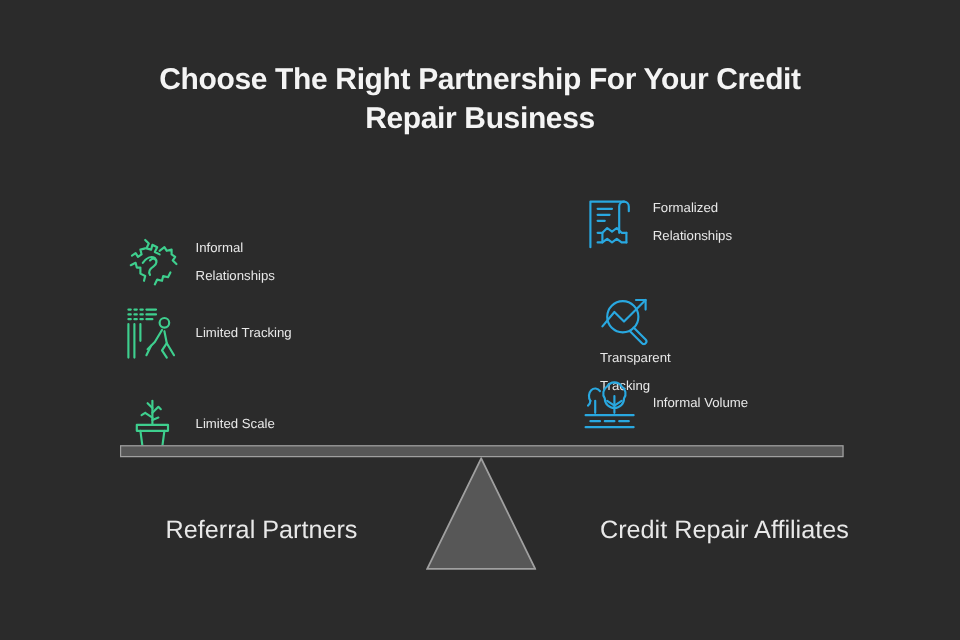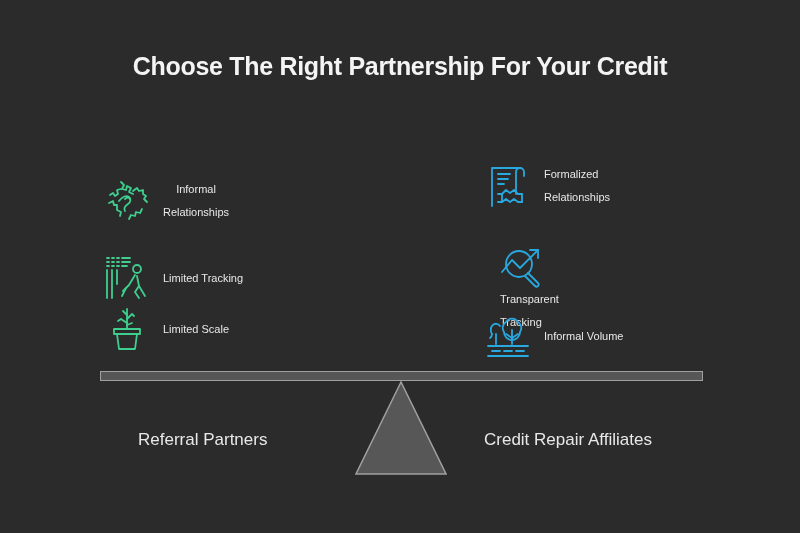--- a/index.html
+++ b/index.html
@@ -6,30 +6,31 @@
   body { width:800px; height:533px; background:#2b2b2b; position:relative; overflow:hidden;
          font-family:"Liberation Sans", "DejaVu Sans", sans-serif; color:#ececec; }
   .title { position:absolute; left:0; width:800px; top:50px; text-align:center;
            font-size:25px; font-weight:bold; line-height:33px; color:#f4f4f4; letter-spacing:-0.3px; }
   .item { position:absolute; display:flex; align-items:center; }
   .item .icon { width:44px; height:44px; flex:0 0 44px; }
   .item .label { margin-left:14px; font-size:11px; line-height:23px; color:#e8e8e8; white-space:pre-line; }
   .beam { position:absolute; left:100px; top:371px; width:603px; height:10px; background:#575757;
           border:1.5px solid #a0a0a0; box-sizing:border-box; }
   .fulcrum { position:absolute; left:355px; top:381px; }
-  .side-label { position:absolute; top:430px; font-size:17px; color:#e8e8e8; }
+  .side-label { position:absolute; top:430px; font-size:21px; color:#e8e8e8; }
 </style>
 </head>
 <body>
 
 <div class="title">
   <div>Choose The Right Partnership For Your Credit</div>
+  <div>Repair Business</div>
 </div>
 
-<div class="item" style="left:105px; top:178px;text-align:center;">
+<div class="item" style="left:105px; top:196px;">
   <svg class="icon" viewBox="0 0 44 44" fill="none" stroke="#3ecf8e" stroke-width="1.8" stroke-linecap="round" stroke-linejoin="round">
     <path d="M16 3 l3 3 l-2 4 l4 1 l1 -4 l4 2 l-2 4 l4 2"></path>
     <path d="M5 16 l3 -2 l2 3 l3 -2 l-1 -4 l4 -1"></path>
     <path d="M4 24 l4 -2 l1 4 l3 0 l0 5 l4 2 l-1 4"></path>
     <path d="M28 12 l4 -3 l2 3 l4 -1 l0 4 l3 2 l-2 3 l3 3"></path>
     <path d="M14 22 c3 -4 7 -6 10 -4 c2 2 2 5 -1 7 c-3 2 -5 4 -3 7"></path>
     <path d="M20 20 c2 -2 4 -2 5 0"></path>
     <path d="M24 40 l2 -4 l4 1 l1 -4 l4 1 l2 -4"></path>
   </svg>
   <div class="label">Informal
@@ -44,21 +45,21 @@
     <path d="M2 14 v28 M7 14 v28 M12 14 v14"></path>
     <circle cx="32" cy="13" r="4"></circle>
     <path d="M30 19 l-6 10 l-6 6"></path>
     <path d="M32 20 l2 10 l-4 6 l4 6"></path>
     <path d="M34 30 l6 10"></path>
     <path d="M17 40 l4 -8"></path>
   </svg>
   <div class="label">Limited Tracking</div>
 </div>
 
-<div class="item" style="left:105px; top:307px;">
+<div class="item" style="left:105px; top:332px;">
   <svg class="icon" viewBox="0 0 44 44" fill="none" stroke="#3ecf8e" stroke-width="1.8" stroke-linecap="round" stroke-linejoin="round">
     <path d="M22 22 V2"></path>
     <path d="M22 8 l-4 -4"></path>
     <path d="M22 12 l5 -5 M27 7 l2 2"></path>
     <path d="M22 16 l-6 -4 M16 12 l-3 2"></path>
     <path d="M22 18 l5 -2"></path>
     <rect x="9" y="22" width="26" height="5"></rect>
     <path d="M12 27 l2 15 h16 l2 -15"></path>
   </svg>
   <div class="label">Limited Scale</div>
@@ -102,13 +103,13 @@
   </svg>
   <div class="label">Informal Volume</div>
 </div>
 
 <div class="beam"></div>
 <svg class="fulcrum" width="92" height="94" viewBox="0 0 92 94">
   <polygon points="46,1 1,93 91,93" fill="#575757" stroke="#a0a0a0" stroke-width="1.5"></polygon>
 </svg>
 
 <div class="side-label" style="left:138px;">Referral Partners</div>
-<div class="side-label" style="left:484px;">Credit Repair Affiliates</div>
+<div class="side-label" style="left:500px;">Credit Repair Affiliates</div>
 
 </body></html>

